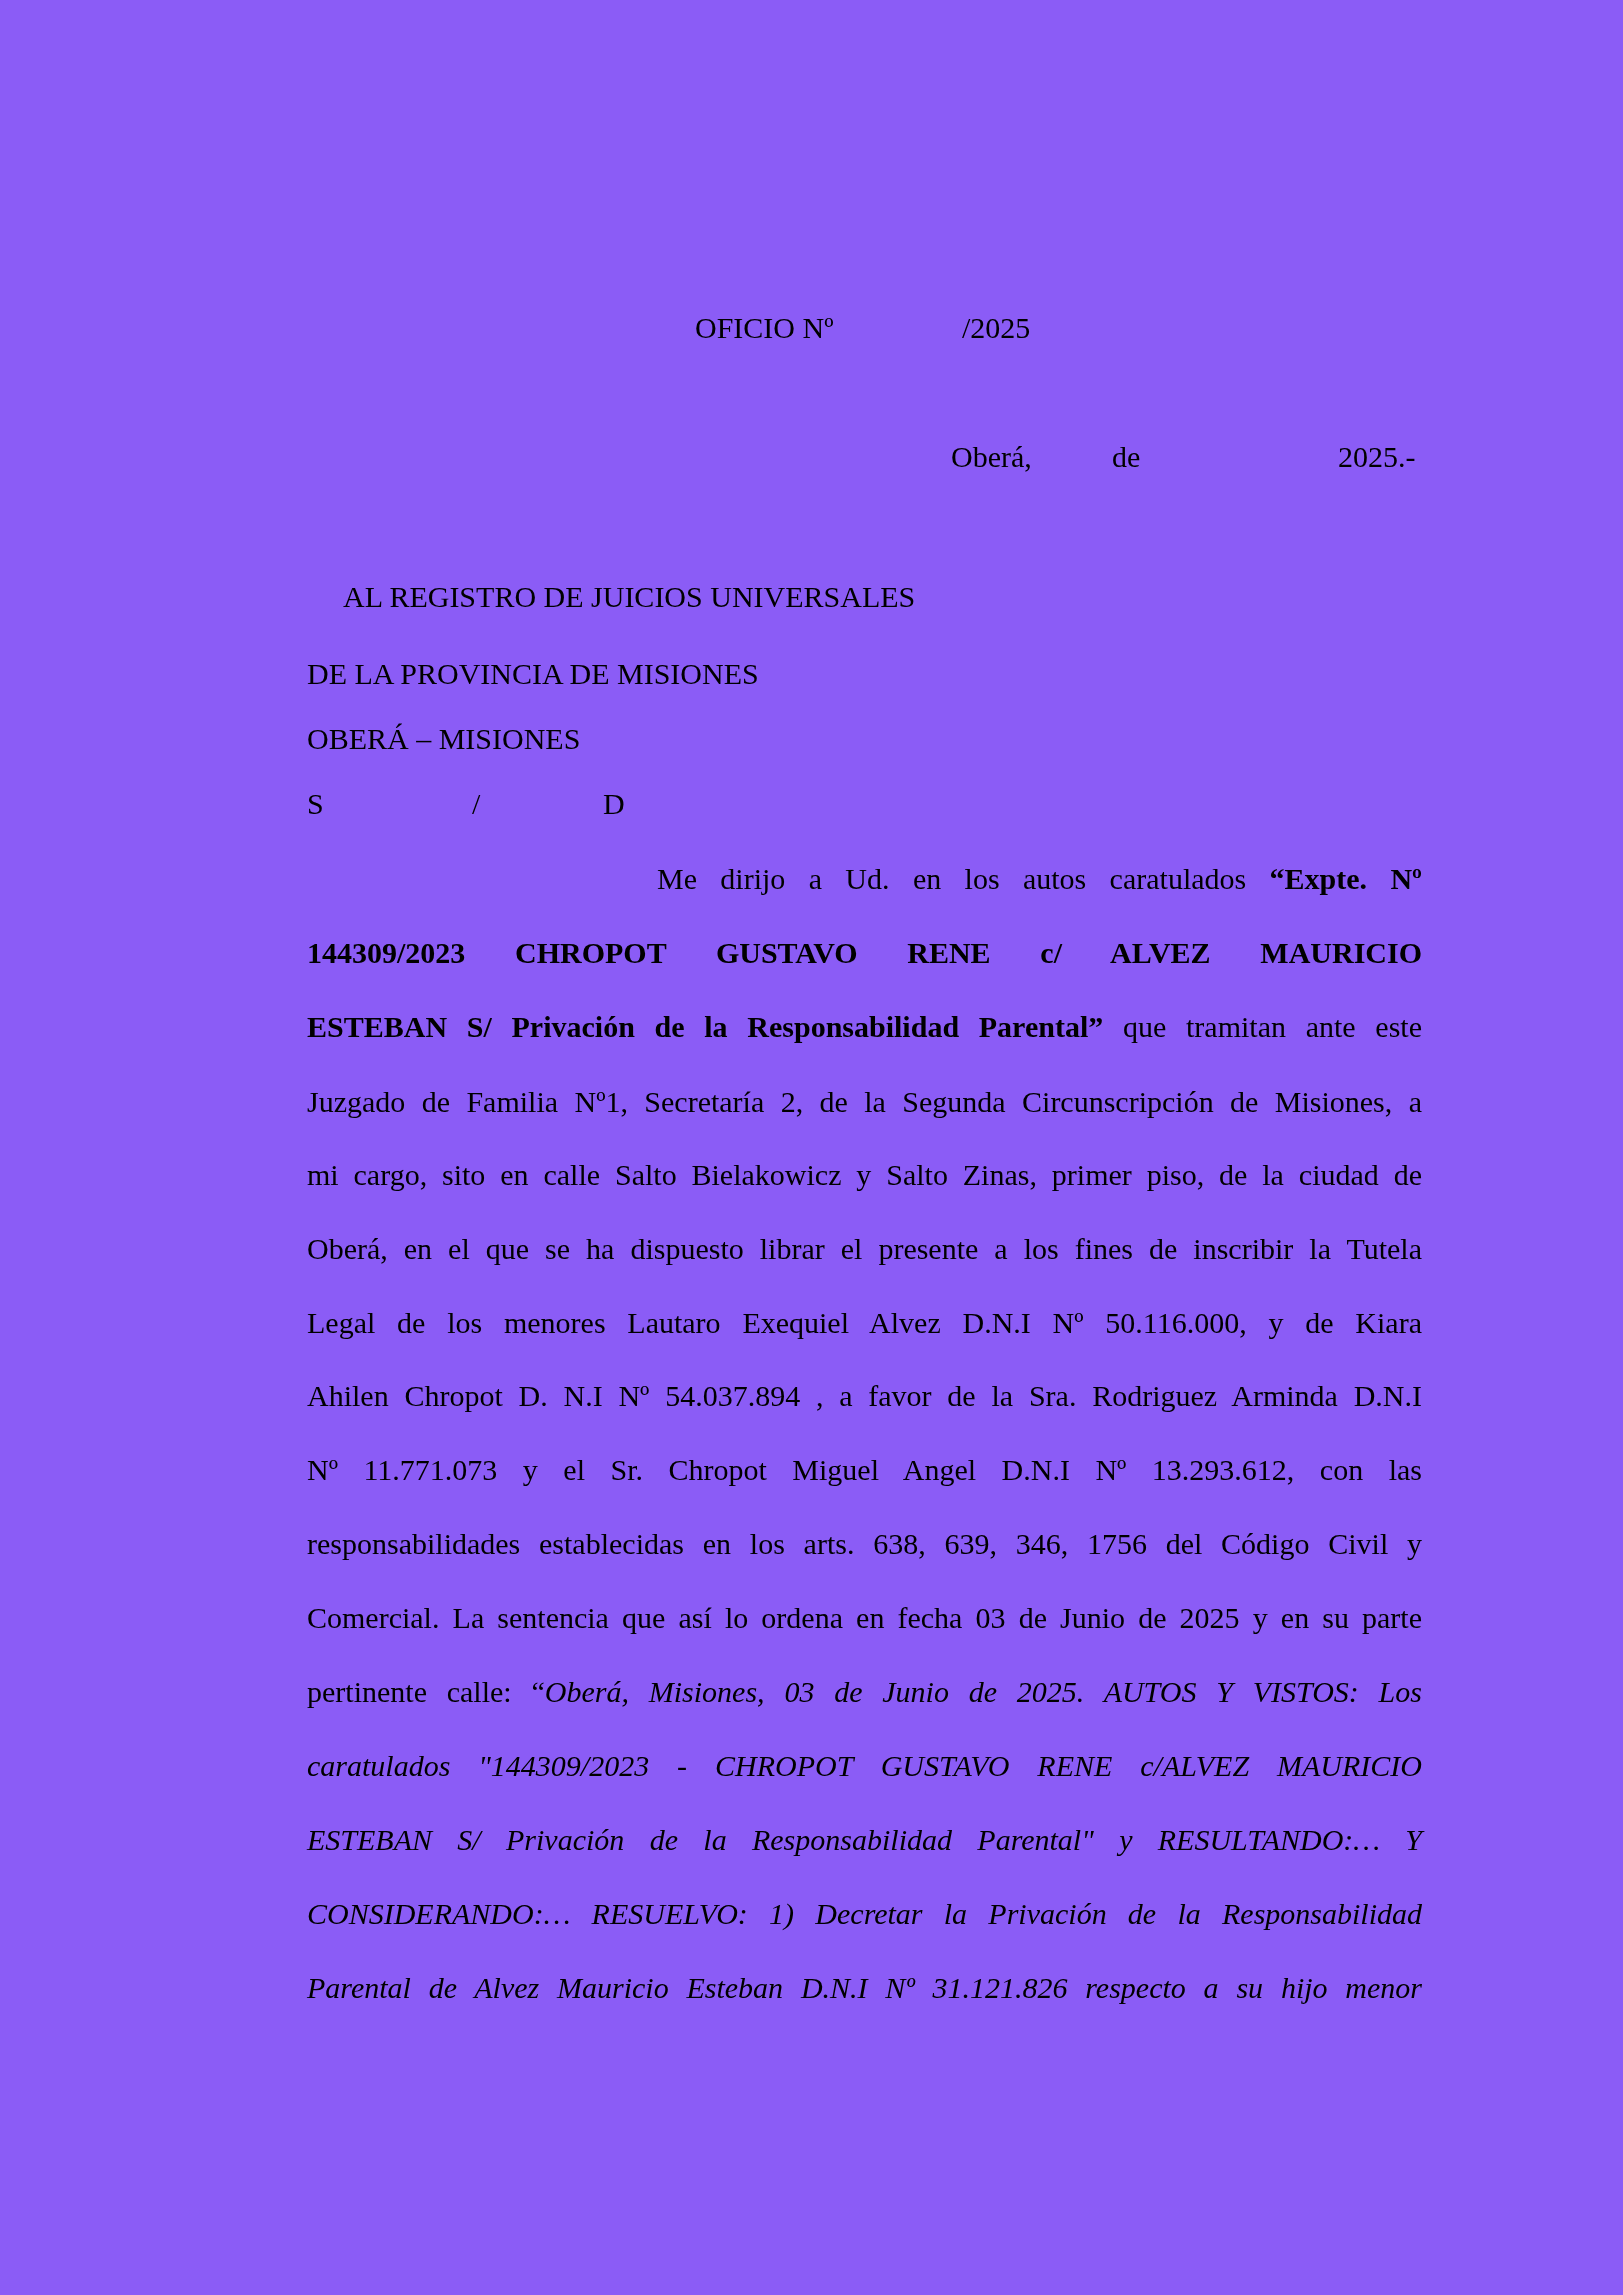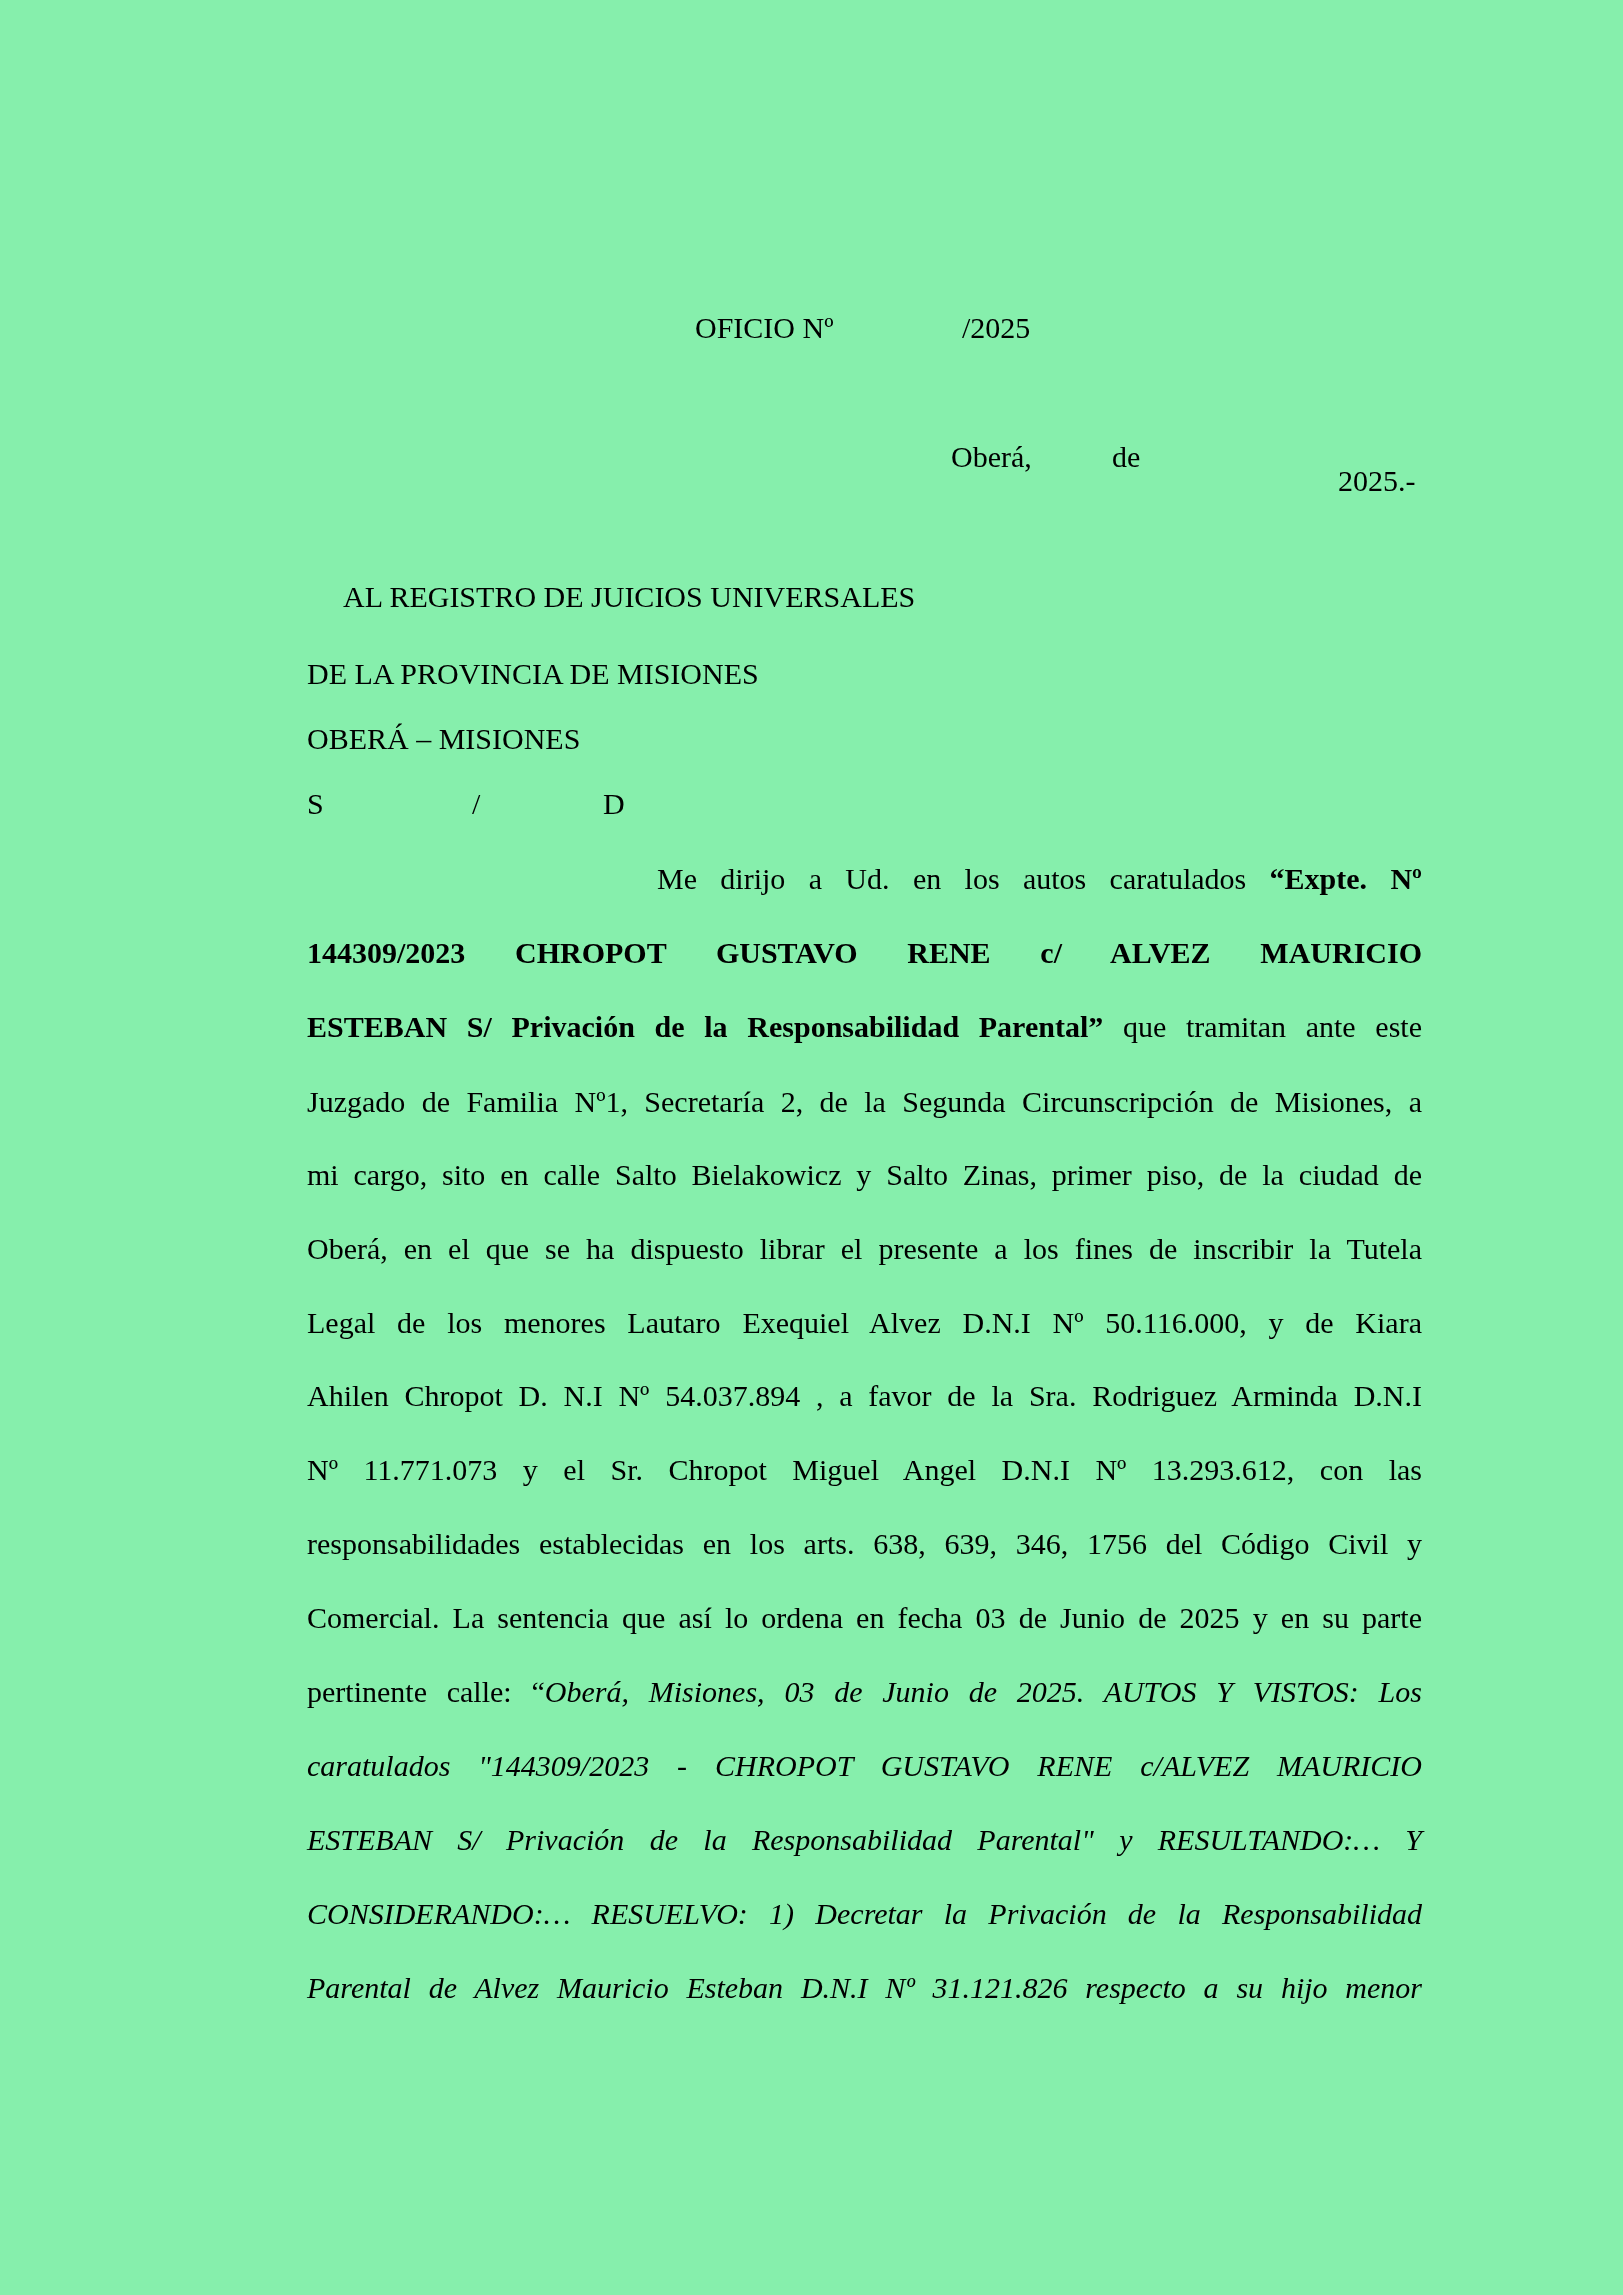--- a/index.html
+++ b/index.html
@@ -2,21 +2,21 @@
 <html style="font-size:10.5px"><head>
 <meta charset="utf-8">
 <style>
   html, body { margin: 0; padding: 0; background: #ffffff; }
   body {
     width: 1623px; height: 2295px; position: relative; overflow: hidden;
     font-family: "Liberation Serif", "DejaVu Serif", serif;
     color: #000000;
     font-size: 30px;
   }
-  .page { position: absolute; left: 0; top: 0; width: 1623px; height: 2295px; background: #86efac; }
+  .page { position: absolute; left: 0; top: 0; width: 1623px; height: 2295px; background: #8b5cf6; }
   .abs { position: absolute; white-space: nowrap; line-height: 1; }
   .addr { left: 307px; }
   .body-block { position: absolute; left: 307px; width: 1115px; }
   .line {
     position: absolute; left: 0; width: 1115px;
     text-align: justify; text-align-last: justify;
     white-space: normal; line-height: 1; height: 37px; overflow: visible;
   }
   .line.first { padding-left: 350px; width: 765px; }
   b { font-weight: bold; }
@@ -25,21 +25,21 @@
 </head>
 <body>
 
 <div class="page">
 
   <span class="abs" style="left:695px; top:313px;">OFICIO Nº</span>
   <span class="abs" style="left:962px; top:313px;">/2025</span>
 
   <span class="abs" style="left:951px; top:442px;">Oberá,</span>
   <span class="abs" style="left:1112px; top:442px;">de</span>
-  <span class="abs" style="left:1338px; top:442px;margin-top:24px;">2025.-</span>
+  <span class="abs" style="left:1338px; top:442px;">2025.-</span>
 
   <span class="abs addr" style="top:582px;margin-left:36px;">AL REGISTRO DE JUICIOS UNIVERSALES</span>
   <span class="abs addr" style="top:659px;">DE LA PROVINCIA DE MISIONES</span>
   <span class="abs addr" style="top:724px;">OBERÁ – MISIONES</span>
   <span class="abs" style="left:307px; top:789px;">S</span>
   <span class="abs" style="left:472px; top:789px;">/</span>
   <span class="abs" style="left:603px; top:789px;">D</span>
 
   <div class="body-block" style="top:864px;">
     <div class="line first" style="top:0px;"><span>Me dirijo a Ud. en los autos caratulados </span><b>“Expte. Nº</b></div>

